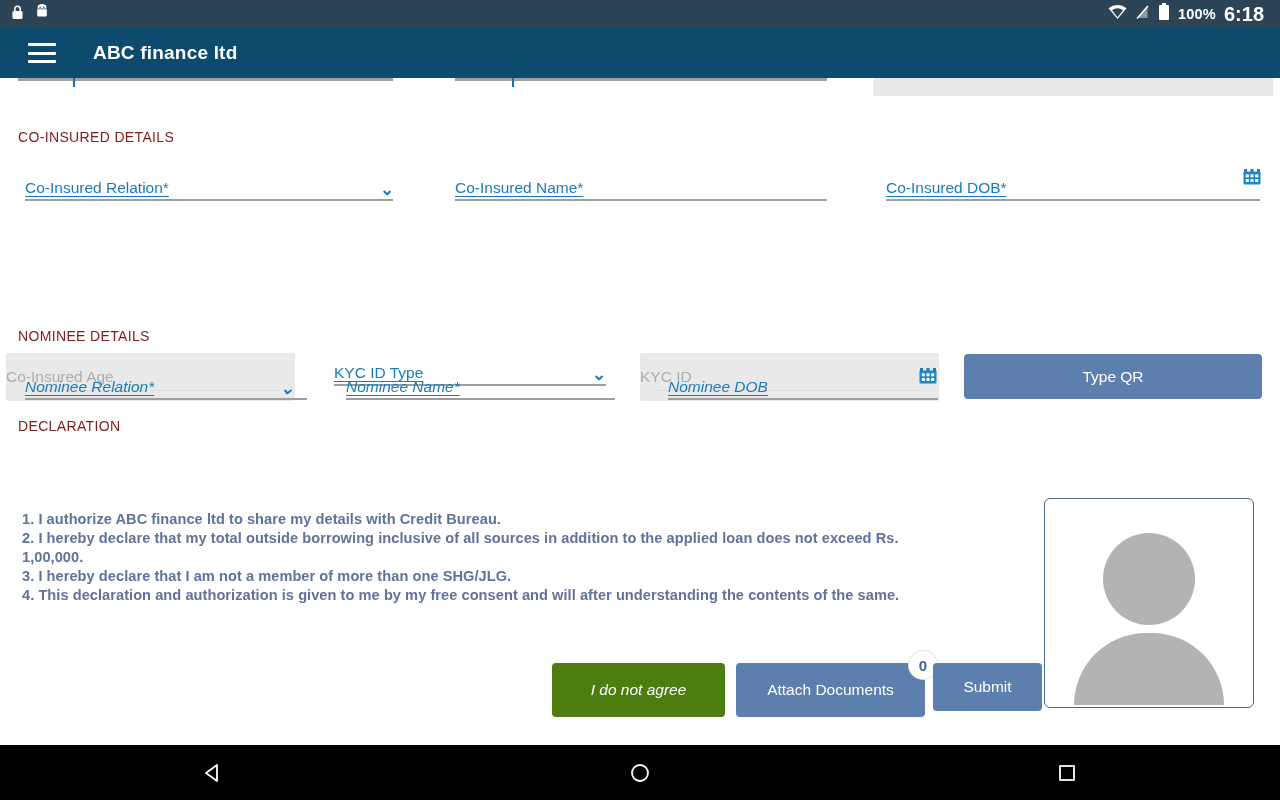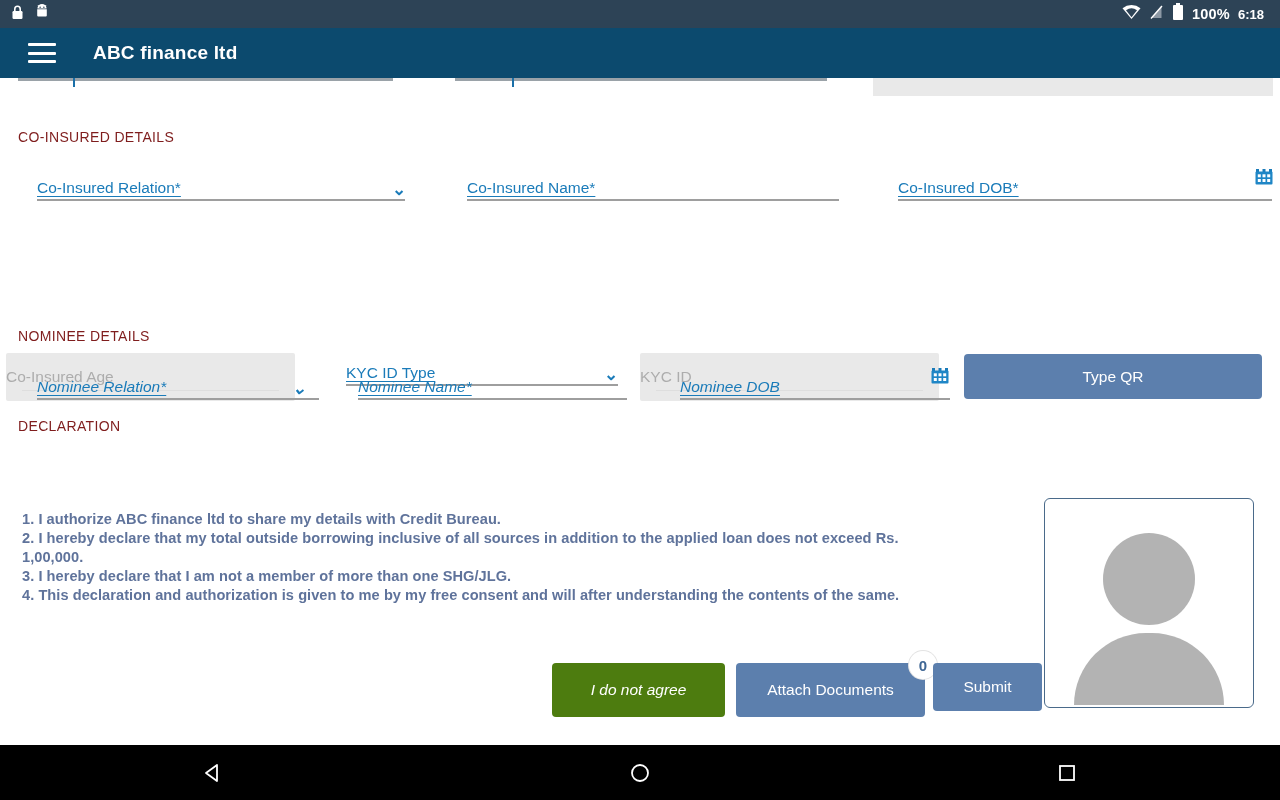--- a/index.html
+++ b/index.html
@@ -12,21 +12,21 @@
 
   
   .statusbar {
     position:absolute; top:0; left:0; width:1280px; height:28px;
     background:#2d4356; color:#fff;
     display:flex; align-items:center; padding:0 10px;
   }
   .sb-left { display:flex; align-items:center; gap:9px; }
   .sb-right { margin-left:auto; display:flex; align-items:center; gap:8px; padding-right:6px; }
   .sb-text { font-size:14.5px; font-weight:bold; letter-spacing:.2px; }
-  .sb-time { font-size:13px; font-weight:bold; }
+  .sb-time { font-size:20px; font-weight:bold; }
 
   
   .appbar {
     position:absolute; top:28px; left:0; width:1280px; height:50px;
     background:#0c4a6e; display:flex; align-items:center;
   }
   .hamburger { width:28px; height:20px; margin-left:28px;
     display:flex; flex-direction:column; justify-content:space-between; cursor:pointer; }
   .hamburger span { display:block; height:3px; background:#fff; border-radius:1px; }
   .appbar-title {
@@ -43,21 +43,21 @@
   .cut-gray { position:absolute; top:0; height:18px; background:#e9e9e9; }
 
   .section-title {
     color:#7f1d1d; font-size:14px; font-weight:normal;
     letter-spacing:.35px; padding-left:18px;
   }
 
   .row { position:relative; }
 
   
-  .field { position:absolute;margin-left:12px; }
+  .field { position:absolute; }
   .field .lbl {
     color:#1a7bb9; font-size:15.5px; white-space:nowrap;
     display:inline-block; padding-bottom:2px;
   }
   .field .line { height:1.5px; background:#9e9e9e; width:100%; }
   .field .lbl.ul { text-decoration:underline; text-underline-offset:3px;
                    text-decoration-thickness:1px; text-decoration-color:#1a7bb9; }
 
   .caret {
     position:absolute; color:#1a7bb9; font-size:17px; font-weight:bold; line-height:1;

